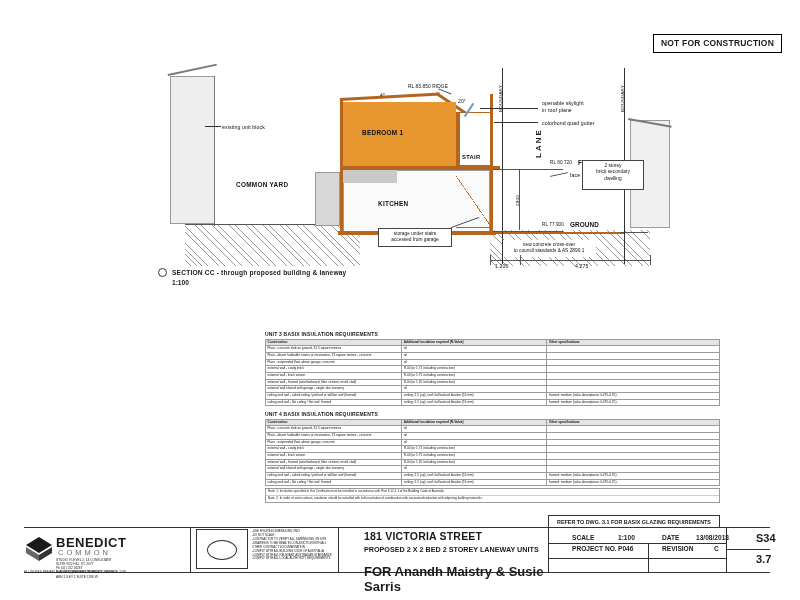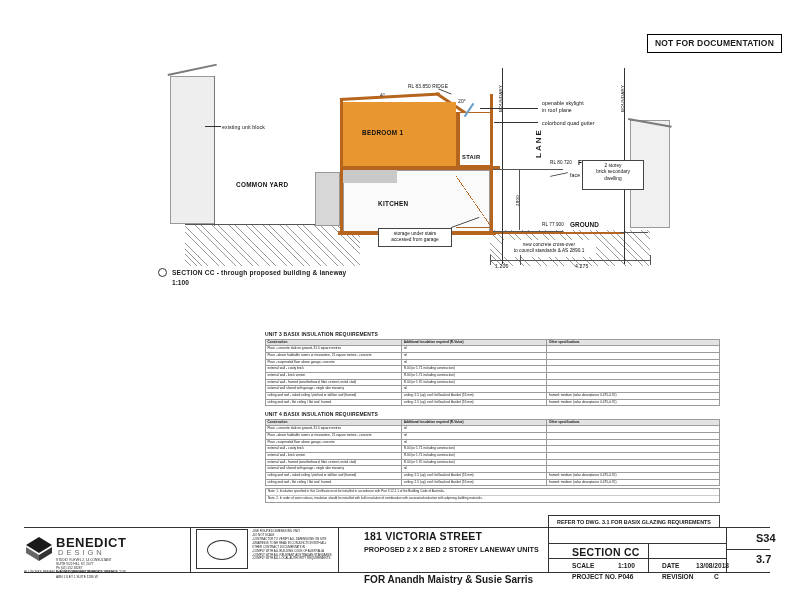--- a/index.html
+++ b/index.html
@@ -99,42 +99,42 @@
   .logo-foot { position:absolute; left:0px; top:41px; font-size:3.1px; color:#222; }
 
   .stampbox { position:absolute; left:172px; top:2px; width:52px; height:40px; border:0.7px solid #333; }
   .stampcirc { position:absolute; left:10px; top:10px; width:30px; height:20px; border:0.8px solid #333; border-radius:50%; }
 
   .approvals { position:absolute; left:228px; top:3px; width:100px; font-size:2.9px; line-height:1.35; color:#111; }
 
   .proj { position:absolute; left:340px; top:3px; width:198px; }
   .proj .p1 { font-size:10.5px; font-weight:bold; letter-spacing:.2px; }
   .proj .p2 { font-size:7.2px; font-weight:bold; margin-top:3px; }
-  .proj .p3 { font-size:10px; font-weight:bold; margin-top:20px; }
+  .proj .p3 { font-size:13px; font-weight:bold; margin-top:10px; }
 
   .sec { position:absolute; left:548px; top:3px; width:172px; }
   .sec .stitle { font-size:10.5px; font-weight:bold; letter-spacing:.3px; }
   .sec .row { display:flex; font-size:6.6px; font-weight:bold; margin-top:4px; }
   .sec .row span.k { width:46px; }
   .sec .row span.v { width:44px; }
   .sec .row span.k2 { width:34px; }
 
   .sheetno { position:absolute; left:726px; top:0px; width:44px; height:46px; }
   .sheetno .s1 { position:absolute; left:6px; top:5px; font-size:11px; font-weight:bold; }
   .sheetno .s2 { position:absolute; left:6px; top:26px; font-size:11px; font-weight:bold; }
 
   .vline { position:absolute; width:0.8px; background:#333; }
   .hline { position:absolute; height:0.8px; background:#333; }
 </style>
 </head>
 <body>
 
 <div id="sheet">
 
-  <div class="nfc">NOT FOR DOCUMENTATION</div>
+  <div class="nfc">NOT FOR CONSTRUCTION</div>
 
   <div class="drawing">
 
     <div class="ground-hatch" style="left:35px; top:164px; width:175px; height:42px;"></div>
     <div class="ground-hatch" style="left:340px; top:170px; width:160px; height:36px;"></div>
 
     <div class="light-fill" style="left:20px; top:16px; width:45px; height:148px; background:#eeeeee;"></div>
     <div class="solid-wall" style="left:18px; top:14px; width:50px; height:2px; background:#7a7a7a; transform:rotate(-12deg); transform-origin:left bottom;"></div>
     <div class="thin-line" style="left:64px; top:16px; width:1px; height:150px; background:#777;"></div>
 
@@ -398,21 +398,21 @@
     <div class="hline" style="left:524px; top:31px; width:178px;"></div>
     <div class="vline" style="left:624px; top:16px; height:30px;"></div>
 
     <div class="logo">
       <svg class="logo-mark" viewBox="0 0 26 24">
         <polygon points="13,0 26,8 13,16 0,8" fill="#1a1a1a"></polygon>
         <polygon points="0,10 13,18 13,24 0,16" fill="#666"></polygon>
         <polygon points="26,10 13,18 13,24 26,16" fill="#333"></polygon>
       </svg>
       <div class="logo-name">BENEDICT</div>
-      <div class="logo-sub">DESIGN</div>
+      <div class="logo-sub">COMMON</div>
       <div class="logo-addr" style="white-space:pre-line;">STUDIO 9 LEVEL 2, 14 CONSULTANT
 SUITE 9/22 HILL ST, 2077
 Ph (02) 132 18287
 E: ADMIN@BENEDICTDESIGN.COM.AU
 ABN 1 ILEY 1 SUITE 1286 W</div>
       <div class="logo-foot">ALL WORKS REMAIN THE OF COPYRIGHT BENEDICT JACKSON 2018</div>
     </div>
 
     <div class="stampbox">
       <div class="stampcirc"></div>
@@ -427,21 +427,20 @@
 -COMPLY WITH ALL RELEVANT AUSTRALIAN STANDARDS
 -COMPLY WITH ALL LOCAL AUTHORITY REQUIREMENTS</div>
 
     <div class="proj">
       <div class="p1">181 VICTORIA STREET</div>
       <div class="p2">PROPOSED 2 X 2 BED 2 STOREY LANEWAY UNITS</div>
       <div class="p3">FOR Anandh Maistry &amp; Susie Sarris</div>
     </div>
 
     <div class="sec">
-      <div class="stitle" style="margin-top:16px;">SECTION CC</div>
       <div class="row">
         <span class="k">SCALE</span>
         <span class="v">1:100</span>
         <span class="k2">DATE</span>
         <span>13/08/2018</span>
       </div>
       <div class="row">
         <span class="k">PROJECT NO.</span>
         <span class="v">P046</span>
         <span class="k2" style="width:52px;">REVISION</span>

